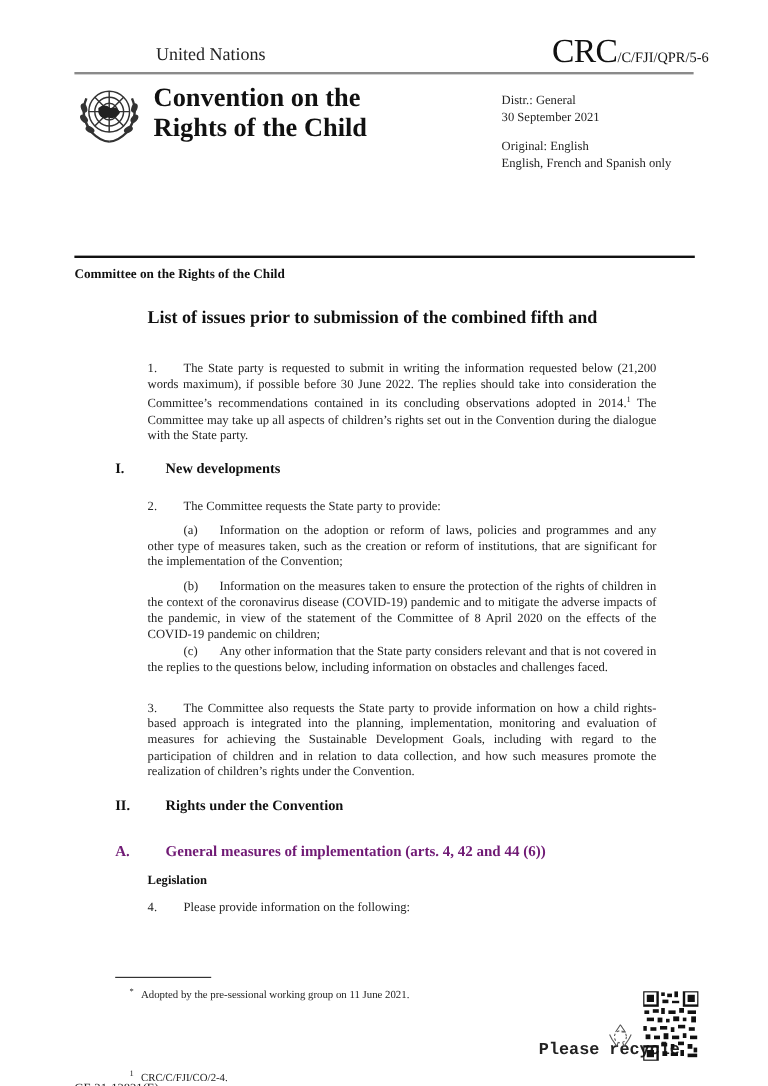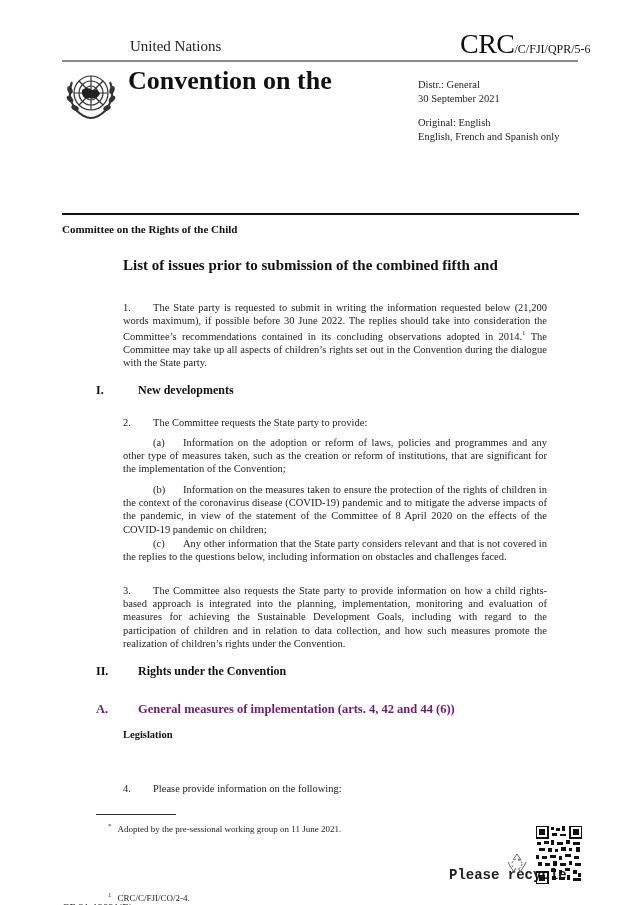--- a/index.html
+++ b/index.html
@@ -4,21 +4,21 @@
 <style>
   html, body { margin: 0; padding: 0; background: #ffffff; }
   body { width: 640px; height: 905px; position: relative; overflow: hidden;
          font-family: "Liberation Serif", "DejaVu Serif", serif; color: #1a1a1a; }
   .abs { position: absolute; }
   .un { left: 130px; top: 38px; font-size: 15px; color: #222; }
   .sym { left: 460px; top: 28px; font-size: 28px; color: #111; letter-spacing: -0.5px; }
   .sym .sub { font-size: 12px; letter-spacing: 0; }
   .rule-top { left: 62px; top: 60px; width: 516px; height: 2px; background: #8a8a8a; }
   .emblem { left: 62px; top: 66px; width: 58px; height: 58px; }
-  .title { left: 128px; top: 68px; font-size: 26px; font-weight: bold; line-height: 25px; color: #111; }
+  .title { left: 128px; top: 68px; font-size: 22px; font-weight: bold; line-height: 25px; color: #111; }
   .distr { left: 418px; top: 78px; font-size: 10.5px; line-height: 14px; color: #222; }
   .orig { left: 418px; top: 116px; font-size: 10.5px; line-height: 14px; color: #222; }
   .rule-mid { left: 62px; top: 213px; width: 517px; height: 2px; background: #111; }
   .committee { left: 62px; top: 223px; font-size: 11px; font-weight: bold; color: #111; }
   .doc-title { left: 123px; top: 256px; width: 420px; font-size: 15px; font-weight: bold; line-height: 18px; color: #111; }
   .doc-title .star { font-size: 9px; vertical-align: 2px; font-weight: normal; }
   .para { left: 123px; width: 424px; font-size: 10.5px; line-height: 13.2px; text-align: justify; color: #222; }
   .num { display: inline-block; width: 30px; }
   .indent { display: inline-block; width: 30px; }
   .sub-lbl { display: inline-block; width: 30px; }
@@ -65,20 +65,21 @@
       <ellipse cx="13" cy="42" rx="2.5" ry="4" transform="rotate(-60 13 42)"></ellipse>
       <ellipse cx="50" cy="24" rx="2.5" ry="4" transform="rotate(20 50 24)"></ellipse>
       <ellipse cx="50" cy="33" rx="2.5" ry="4" transform="rotate(40 50 33)"></ellipse>
       <ellipse cx="45" cy="42" rx="2.5" ry="4" transform="rotate(60 45 42)"></ellipse>
     </g>
   </svg>
 </div>
 
 <div class="abs title">
   <div>Convention on the</div>
+  <div>Rights of the Child</div>
 </div>
 
 <div class="abs distr">
   <div>Distr.: General</div>
   <div>30 September 2021</div>
 </div>
 <div class="abs orig">
   <div>Original: English</div>
   <div>English, French and Spanish only</div>
 </div>
@@ -121,21 +122,21 @@
 <div class="abs h1" style="left:96px; top:664px;">
   <span class="roman">II.</span><span>Rights under the Convention</span>
 </div>
 
 <div class="abs h2" style="left:96px; top:702px;">
   <span class="letter">A.</span><span>General measures of implementation (arts. 4, 42 and 44 (6))</span>
 </div>
 
 <div class="abs h3" style="left:123px; top:729px;">Legislation</div>
 
-<div class="abs para" style="top:782px;">
+<div class="abs para" style="top:750px;">
   <span class="num">4.</span><span>Please provide information on the following:</span>
 </div>
 
 <div class="abs fn-rule"></div>
 <div class="abs fn" style="top:822px;"><sup>*</sup><span>Adopted by the pre-sessional working group on 11 June 2021.</span></div>
 <div class="abs fn" style="top:863px;margin-top:28px;"><sup>1</sup><span>CRC/C/FJI/CO/2-4.</span></div>
 
 <div class="abs ge">GE.21-13821(E)</div>
 <div class="abs recycle">Please recycle</div>
 <div class="abs recycle-icon">

